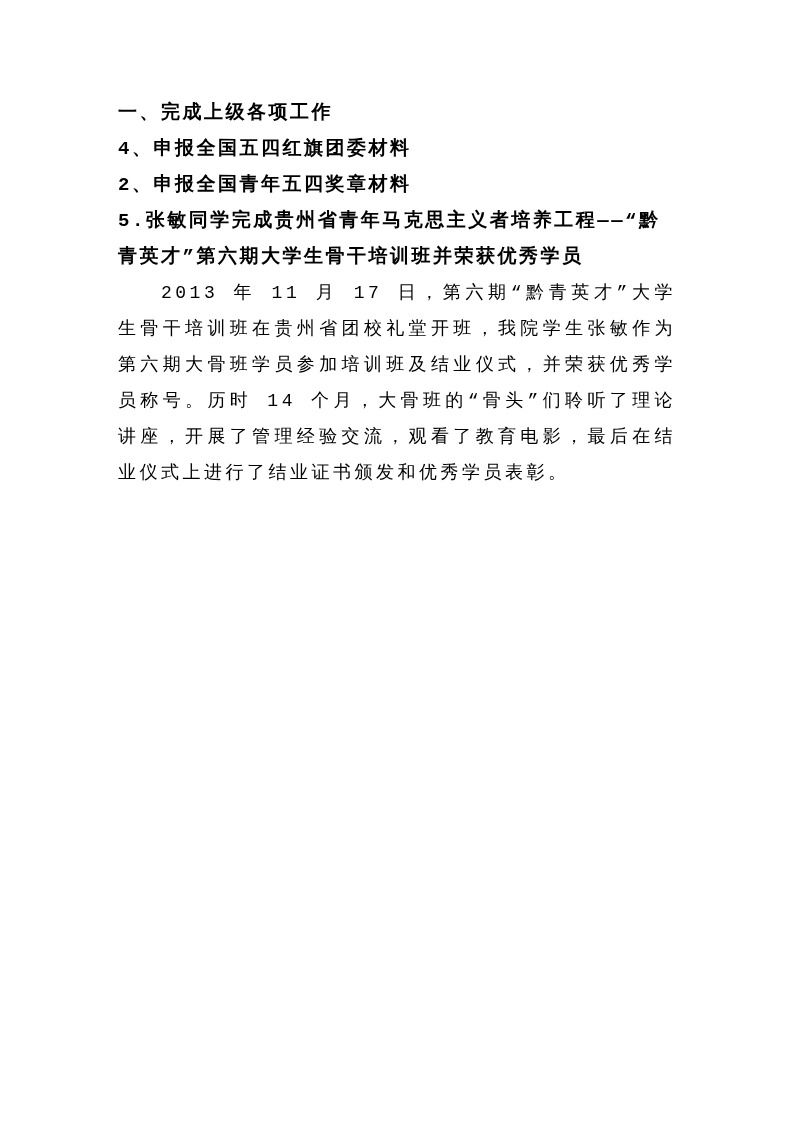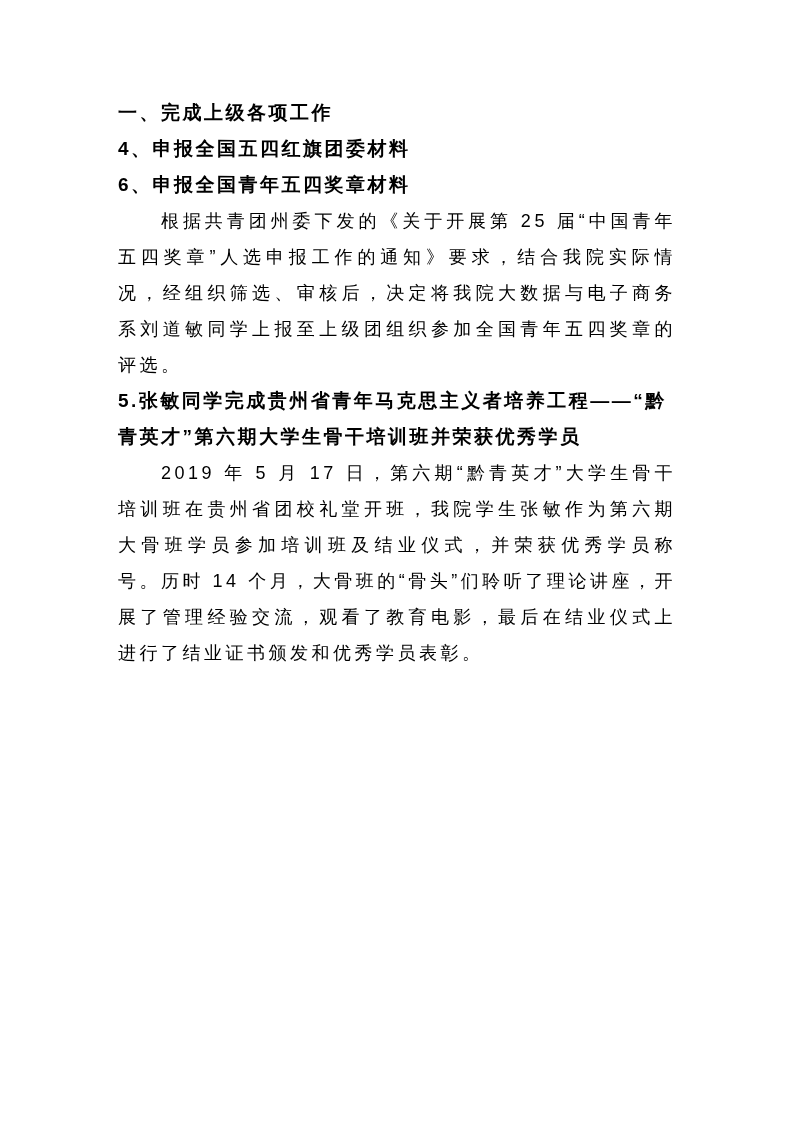--- a/index.html
+++ b/index.html
@@ -15,21 +15,21 @@
     left: 0; top: 0;
     width: 793px;
     height: 1122px;
     background: #ffffff;
   }
   .content {
     position: absolute;
     left: 118px;
     top: 95px;
     width: 558px;
-    font-family: Liberation Sans, sans-serif;
+    font-family: Liberation Mono, monospace;
     color: #000000;
     font-size: 18px;
     line-height: 36px;
     letter-spacing: 3.5px;
   }
   .heading {
     font-weight: bold;
     font-size: 19px;
     letter-spacing: 2.5px;
     text-align: left;
@@ -41,18 +41,17 @@
     word-break: normal;
   }
 </style>
 </head>
 <body>
 
 <div class="page">
   <div class="content">
     <div class="heading">一、完成上级各项工作</div>
     <div class="heading">4、申报全国五四红旗团委材料</div>
-    <div class="heading">6、申报全国青年五四奖章材料</div>
-    <div class="para">根据共青团州委下发的《关于开展第 25 届“中国青年五四奖章”人选申报工作的通知》要求，结合我院实际情况，经组织筛选、审核后，决定将我院大数据与电子商务系刘道敏同学上报至上级团组织参加全国青年五四奖章的评选。</div>
+    <div class="heading">2、申报全国青年五四奖章材料</div>
     <div class="heading">5.张敏同学完成贵州省青年马克思主义者培养工程——“黔青英才”第六期大学生骨干培训班并荣获优秀学员</div>
-    <div class="para">2019 年 5 月 17 日，第六期“黔青英才”大学生骨干培训班在贵州省团校礼堂开班，我院学生张敏作为第六期大骨班学员参加培训班及结业仪式，并荣获优秀学员称号。历时 14 个月，大骨班的“骨头”们聆听了理论讲座，开展了管理经验交流，观看了教育电影，最后在结业仪式上进行了结业证书颁发和优秀学员表彰。</div>
+    <div class="para">2013 年 11 月 17 日，第六期“黔青英才”大学生骨干培训班在贵州省团校礼堂开班，我院学生张敏作为第六期大骨班学员参加培训班及结业仪式，并荣获优秀学员称号。历时 14 个月，大骨班的“骨头”们聆听了理论讲座，开展了管理经验交流，观看了教育电影，最后在结业仪式上进行了结业证书颁发和优秀学员表彰。</div>
   </div>
 </div>
 
 </body></html>

